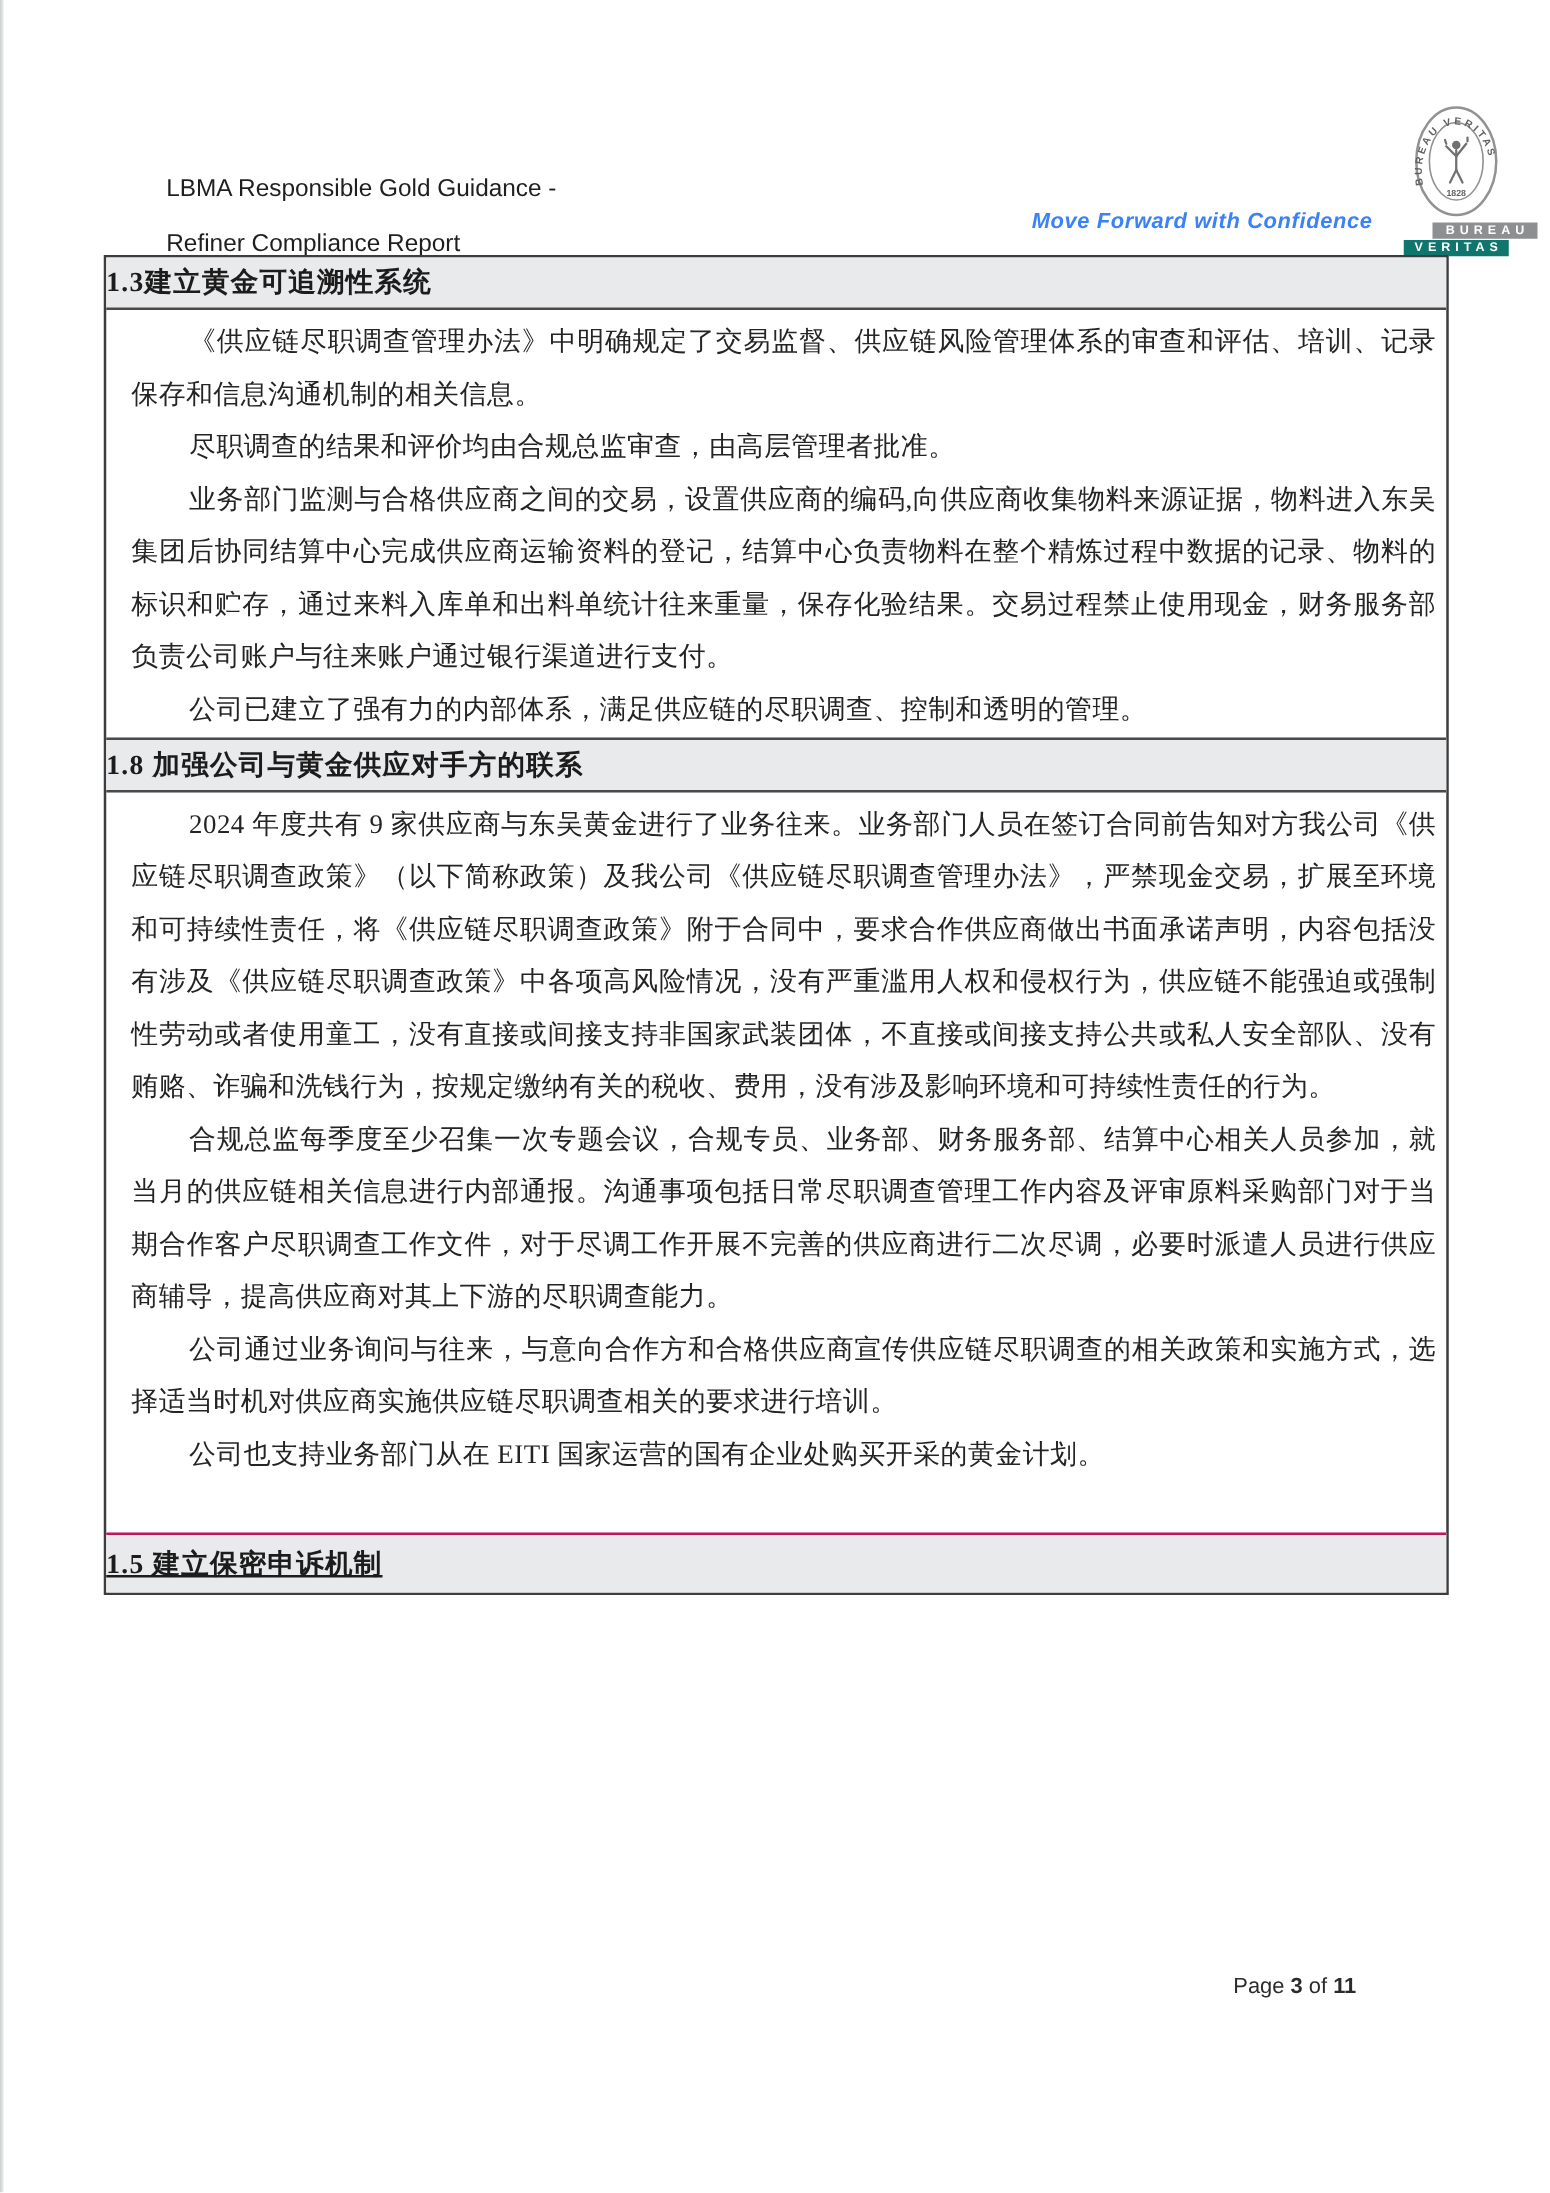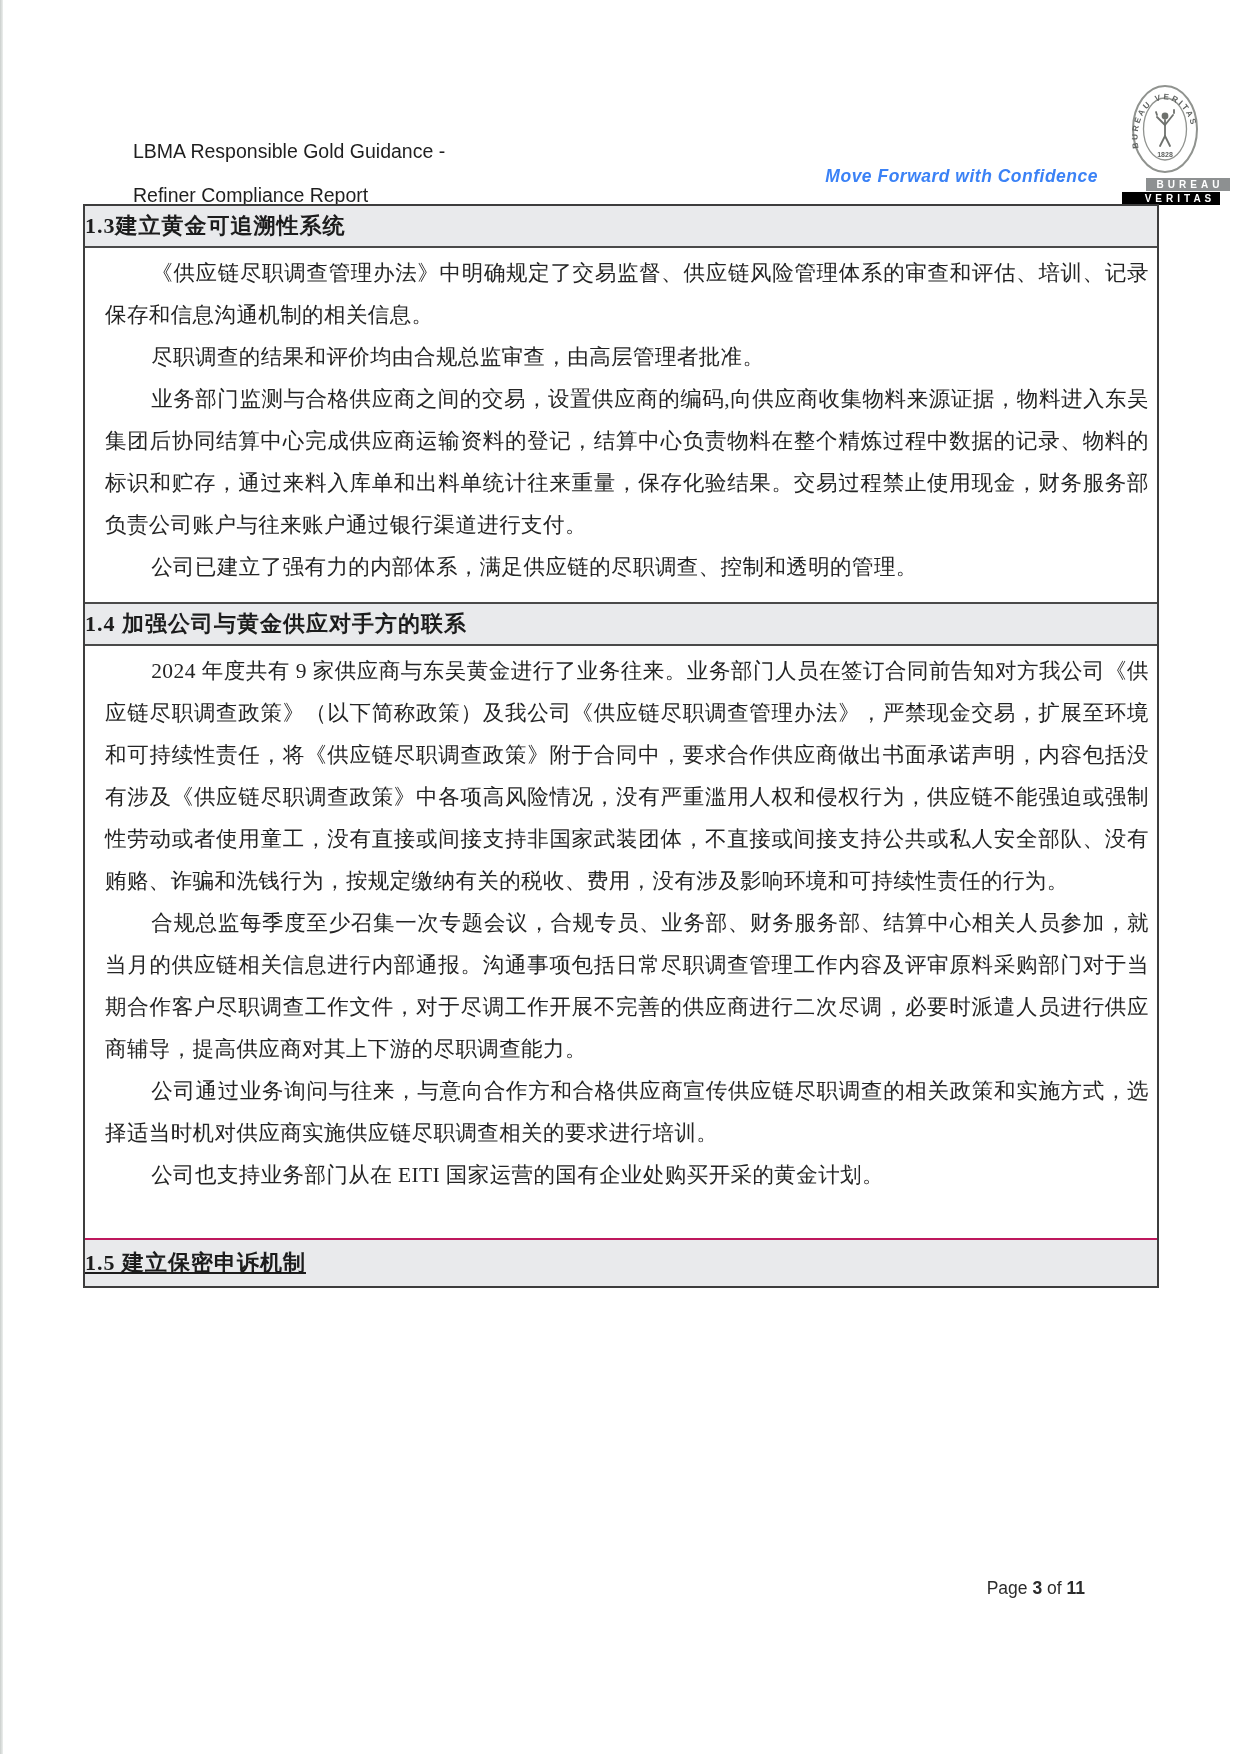--- a/index.html
+++ b/index.html
@@ -33,38 +33,38 @@
   .bv-logo{position:absolute;left:1122px;top:84px;width:86px;text-align:center;}
   .bv-logo svg{display:block;margin:0 auto;}
   .bv-bar{
     width:84px;height:13px;margin:0 auto;
     font-family:"Liberation Sans","DejaVu Sans",sans-serif;
     font-size:10px;font-weight:bold;color:#ffffff;
     letter-spacing:4px;text-indent:4px;
     line-height:13px;text-align:center;
   }
   .bv-bar-gray{background:#8d9091;margin-bottom:1px;margin-left:24px;}
-  .bv-bar-red{background:#000000;padding-left:14px;}
+  .bv-bar-red{background:#0f766e;}
   
   .report-table{
     position:absolute;left:83px;top:204px;width:1072px;
     border:2px solid #3d3d3d;
     background:#ffffff;
   }
   .sec-head{
     background:#e9eaec;
     border-bottom:2px solid #4a4a4a;
     height:40px;line-height:40px;
     font-size:22px;font-weight:bold;color:#1c1c1c;
     letter-spacing:1px;
   }
   .sec-head.mid{border-top:2px solid #4a4a4a;}
   .sec-head.last{border-top:2px solid #be185d;border-bottom:none;height:46px;line-height:46px;text-decoration:underline;}
   .sec-body{
-    padding:4px 8px 14px 20px;
+    padding:4px 8px 2px 20px;
   }
   .sec-body p{
     margin:0;
     font-size:21.5px;
     line-height:42px;
     text-indent:2.15em;
     text-align:justify;
     letter-spacing:.4px;
     color:#242424;
   }
@@ -117,21 +117,21 @@
 <div class="report-table">
 
   <div class="sec-head">1.3建立黄金可追溯性系统</div>
   <div class="sec-body">
     <p>《供应链尽职调查管理办法》中明确规定了交易监督、供应链风险管理体系的审查和评估、培训、记录保存和信息沟通机制的相关信息。</p>
     <p>尽职调查的结果和评价均由合规总监审查，由高层管理者批准。</p>
     <p>业务部门监测与合格供应商之间的交易，设置供应商的编码,向供应商收集物料来源证据，物料进入东吴集团后协同结算中心完成供应商运输资料的登记，结算中心负责物料在整个精炼过程中数据的记录、物料的标识和贮存，通过来料入库单和出料单统计往来重量，保存化验结果。交易过程禁止使用现金，财务服务部负责公司账户与往来账户通过银行渠道进行支付。</p>
     <p>公司已建立了强有力的内部体系，满足供应链的尽职调查、控制和透明的管理。</p>
   </div>
 
-  <div class="sec-head mid">1.4 加强公司与黄金供应对手方的联系</div>
+  <div class="sec-head mid">1.8 加强公司与黄金供应对手方的联系</div>
   <div class="sec-body tall">
     <p>2024 年度共有 9 家供应商与东吴黄金进行了业务往来。业务部门人员在签订合同前告知对方我公司《供应链尽职调查政策》（以下简称政策）及我公司《供应链尽职调查管理办法》，严禁现金交易，扩展至环境和可持续性责任，将《供应链尽职调查政策》附于合同中，要求合作供应商做出书面承诺声明，内容包括没有涉及《供应链尽职调查政策》中各项高风险情况，没有严重滥用人权和侵权行为，供应链不能强迫或强制性劳动或者使用童工，没有直接或间接支持非国家武装团体，不直接或间接支持公共或私人安全部队、没有贿赂、诈骗和洗钱行为，按规定缴纳有关的税收、费用，没有涉及影响环境和可持续性责任的行为。</p>
     <p>合规总监每季度至少召集一次专题会议，合规专员、业务部、财务服务部、结算中心相关人员参加，就当月的供应链相关信息进行内部通报。沟通事项包括日常尽职调查管理工作内容及评审原料采购部门对于当期合作客户尽职调查工作文件，对于尽调工作开展不完善的供应商进行二次尽调，必要时派遣人员进行供应商辅导，提高供应商对其上下游的尽职调查能力。</p>
     <p>公司通过业务询问与往来，与意向合作方和合格供应商宣传供应链尽职调查的相关政策和实施方式，选择适当时机对供应商实施供应链尽职调查相关的要求进行培训。</p>
     <p>公司也支持业务部门从在 EITI 国家运营的国有企业处购买开采的黄金计划。</p>
   </div>
 
   <div class="sec-head last">1.5 建立保密申诉机制</div>
 
 </div>

